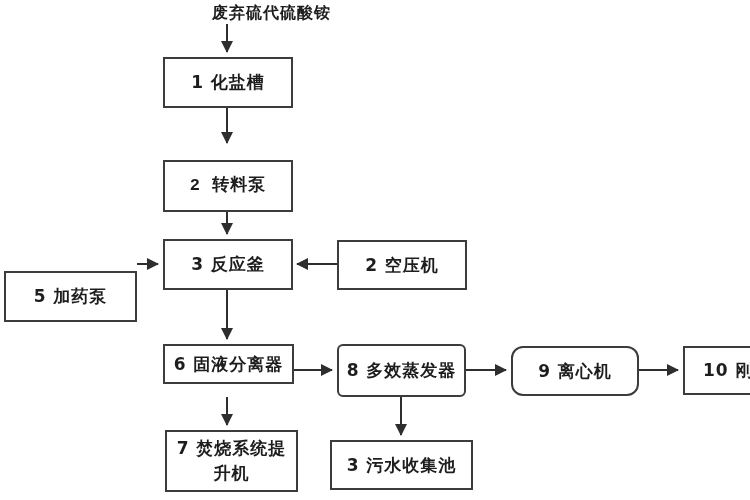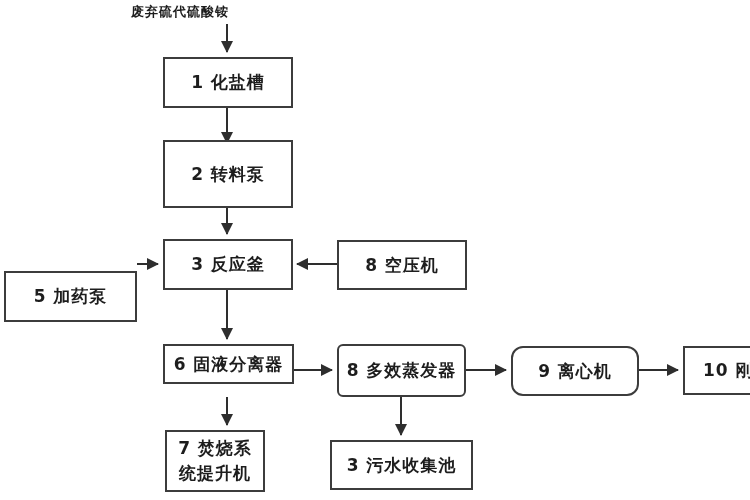--- a/index.html
+++ b/index.html
@@ -4,39 +4,39 @@
 <style>
   :root{
     --line:#2e2e2e; --border:#3c3c3c; --text:#1d1d1d; --bg:#ffffff;
   }
   html,body{margin:0;padding:0;}
   #canvas{
     position:relative; width:750px; height:500px; background:var(--bg);
     overflow:hidden; font-family:"DejaVu Sans","Liberation Sans",sans-serif;
   }
   .title{
-    position:absolute; left:131px; top:3px; width:200px; text-align:left;
-    font-size:13px; font-weight:700; color:var(--text); letter-spacing:1px;
+    position:absolute; left:131px; top:3px; width:200px; text-align:right;
+    font-size:16px; font-weight:700; color:var(--text); letter-spacing:1px;
   }
   .node{
     position:absolute; box-sizing:border-box; border:2px solid var(--border);
     background:var(--bg); display:flex; align-items:center; justify-content:center;
     font-size:17px; font-weight:700; color:var(--text); text-align:center;
     line-height:1.45; letter-spacing:1px; padding:18px 6px;
   }
   .n1 {left:163px; top:57px;  width:130px; height:51px;}
-  .n2 {left:163px; top:140px; width:130px; height:68px;}
+  .n2 {left:163px; top:160px; width:130px; height:52px;font-family:Liberation Mono, monospace;}
   .n3 {left:163px; top:239px; width:130px; height:51px;}
   .n5 {left:4px;   top:239px; width:133px; height:51px;margin-top:32px;}
   .n4 {left:337px; top:240px; width:130px; height:50px;}
   .n6 {left:163px; top:344px; width:131px; height:37px;}
   .n8 {left:337px; top:344px; width:129px; height:53px;border-radius:6px;}
   .n9 {left:511px; top:346px; width:128px; height:50px;border-radius:12px;}
   .n10{left:683px; top:346px; width:120px; height:49px; justify-content:flex-start; padding-left:18px;}
-  .n7 {left:165px; top:430px; width:100px; height:62px;}
+  .n7 {left:165px; top:430px; width:133px; height:62px;}
   .n11{left:330px; top:440px; width:143px; height:50px;}
   #connectors{position:absolute; left:0; top:0; width:750px; height:500px;}
   #connectors line{stroke:var(--line); stroke-width:2;}
 </style>
 </head>
 <body>
 
 <div id="canvas">
 
   <div class="title">废弃硫代硫酸铵</div>
@@ -66,21 +66,21 @@
   <div class="node n2">
       <span>2 转料泵</span>
     </div>
   <div class="node n3">
       <span>3 反应釜</span>
     </div>
   <div class="node n5">
       <span>5 加药泵</span>
     </div>
   <div class="node n4">
-      <span>8 空压机</span>
+      <span>2 空压机</span>
     </div>
   <div class="node n6">
       <span>6 固液分离器</span>
     </div>
   <div class="node n8">
       <span>8 多效蒸发器</span>
     </div>
   <div class="node n9">
       <span>9 离心机</span>
     </div>

